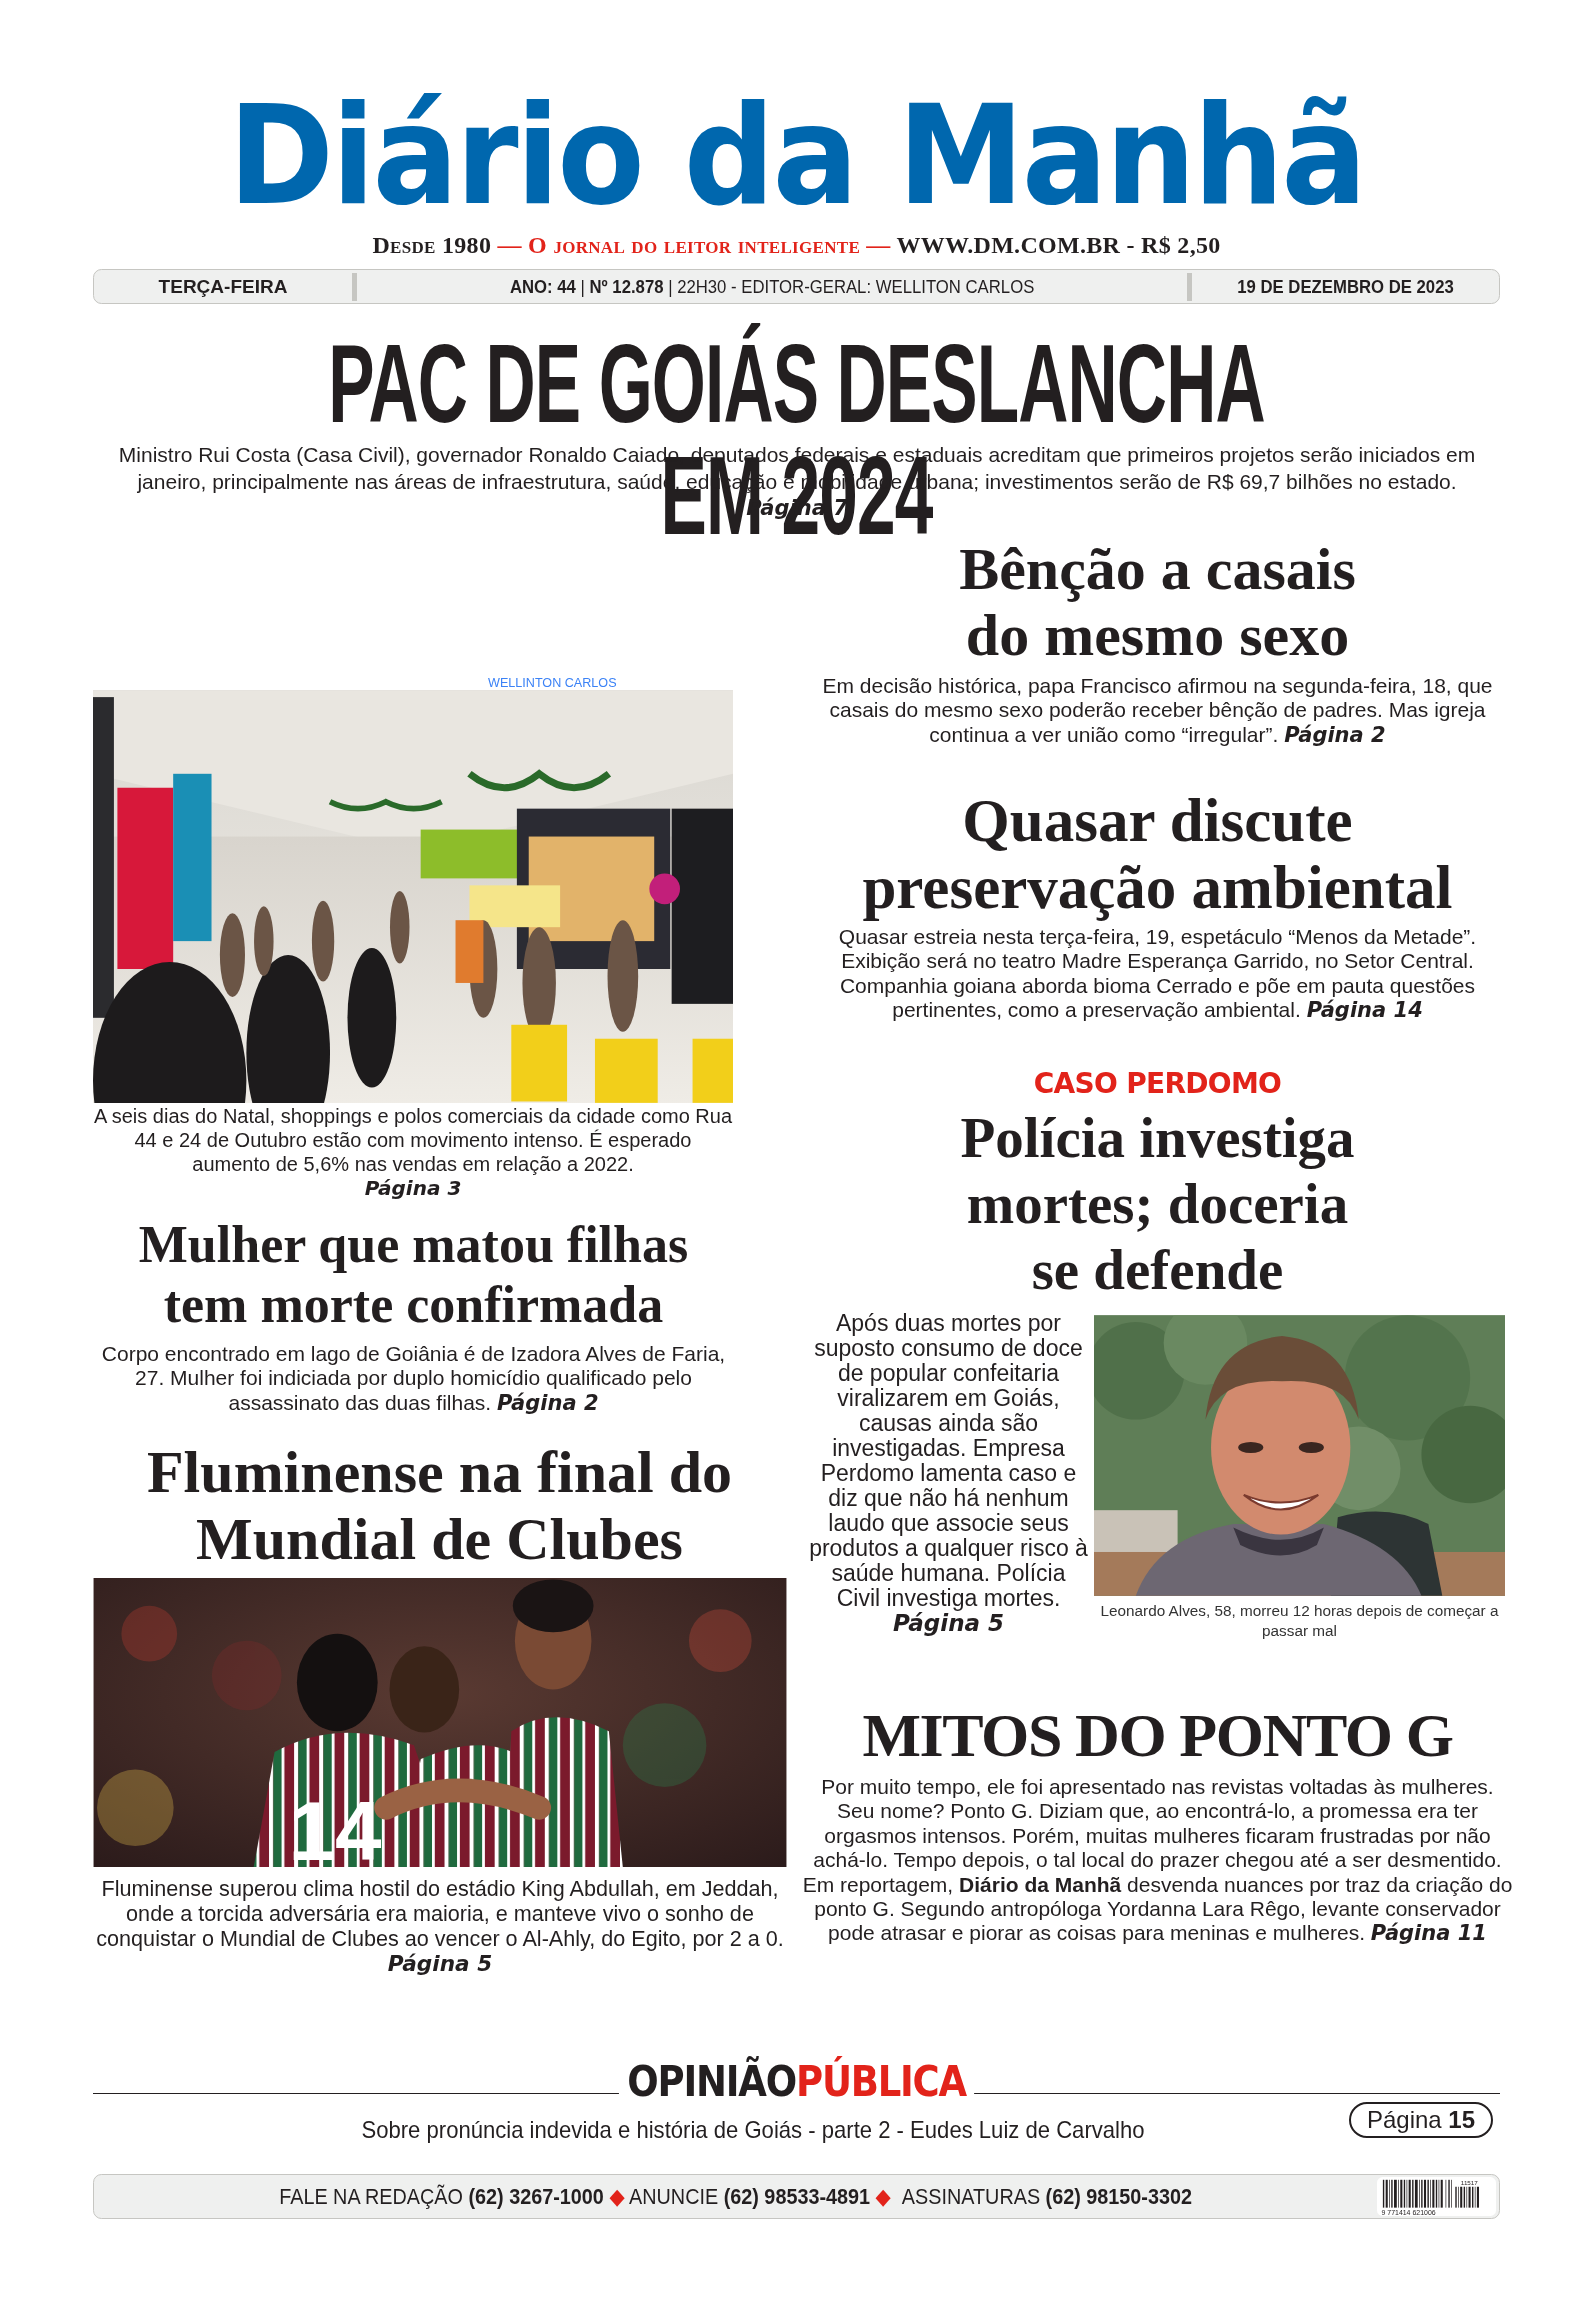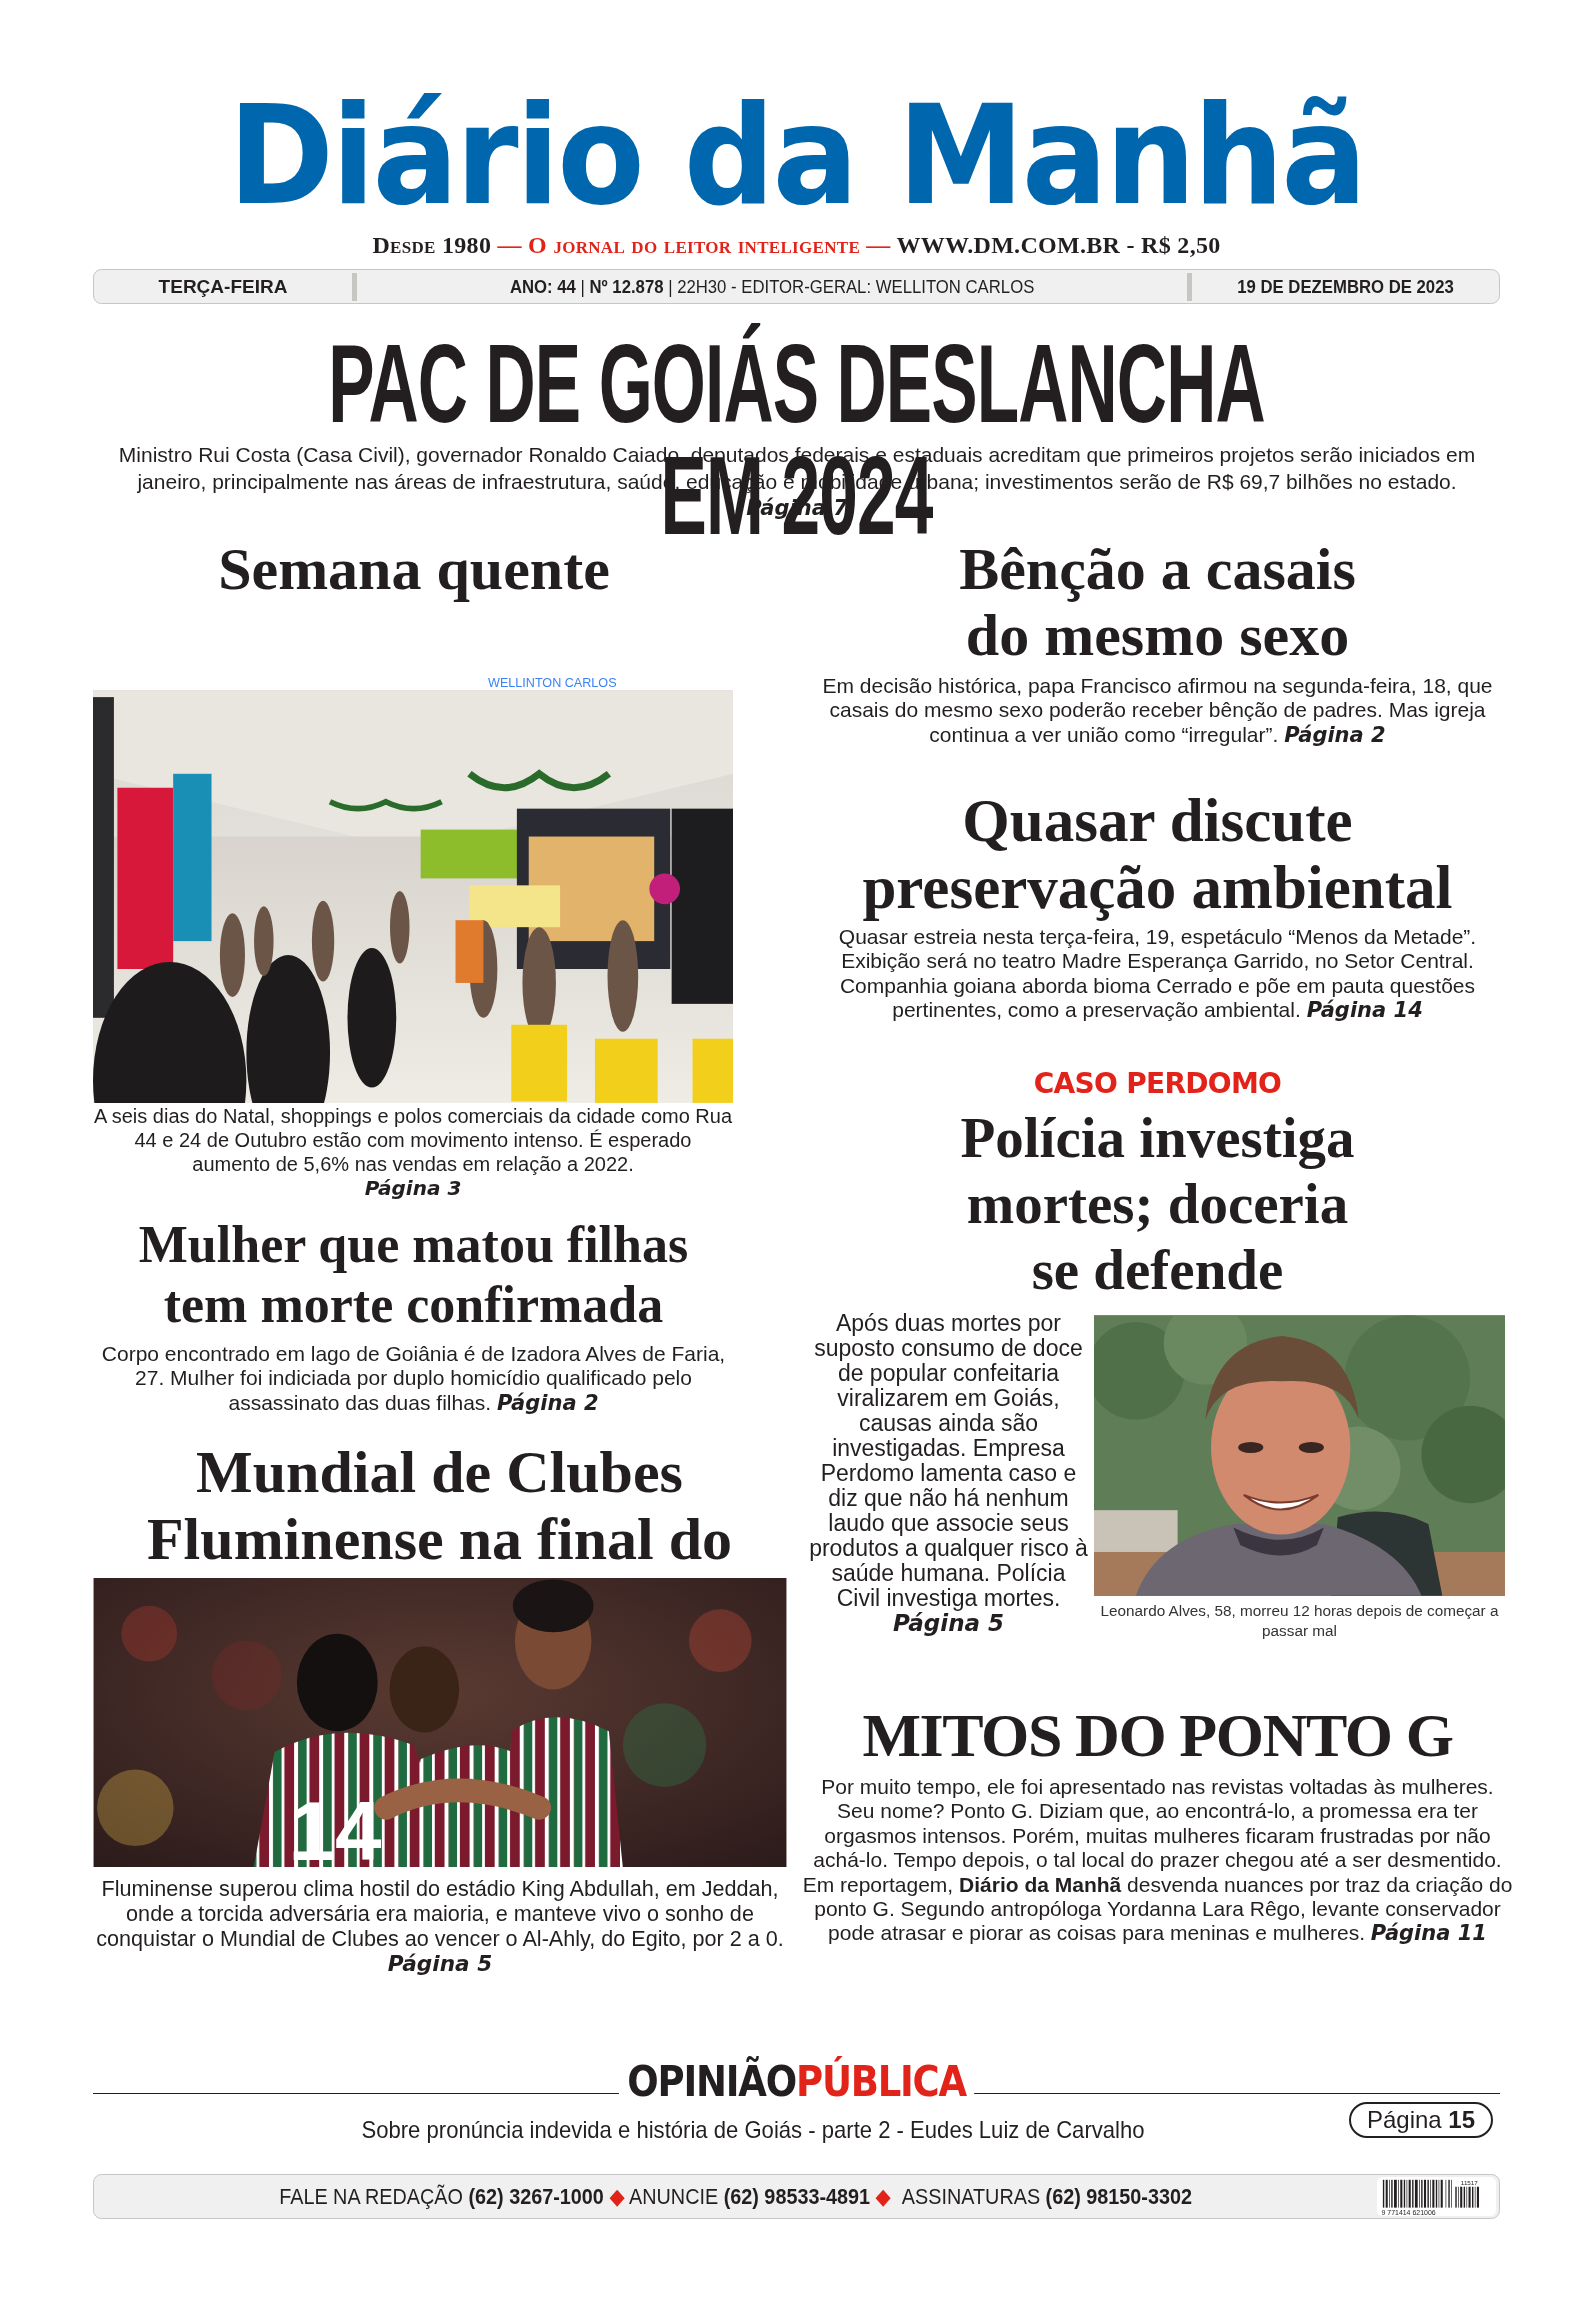--- a/index.html
+++ b/index.html
@@ -88,21 +88,20 @@
   <div class="date">19 DE DEZEMBRO DE 2023</div>
 </div>
 
 <div class="abs lead-head">PAC DE GOIÁS DESLANCHA EM 2024</div>
 <div class="abs lead-body">
   <span>Ministro Rui Costa (Casa Civil), governador Ronaldo Caiado, deputados federais e estaduais acreditam que primeiros projetos serão iniciados em janeiro, principalmente nas áreas de infraestrutura, saúde, educação e mobilidade urbana; investimentos serão de R$ 69,7 bilhões no estado.</span><br>
   <span class="pg">Página 7</span>
 </div>
 
 <div class="abs hl" style="left:93px;width:642px;top:536px;font-size:60px;line-height:66px;">
-  <div>Semana quente</div>
 </div>
 <div class="abs credit" style="left:488px;width:244px;top:676px;">WELLINTON CARLOS</div>
 <div class="abs photo" style="left:93px;top:690px;width:640px;height:413px;" title="Shopping mall corridor crowded with Christmas shoppers">
   <svg width="640" height="413" viewBox="0 0 918 592">
     <defs>
       <linearGradient id="ceil" x1="0" y1="0" x2="0" y2="1">
         <stop offset="0" stop-color="#d9d6d0"></stop>
           <stop offset="1" stop-color="#f2f0ea"></stop>
       </linearGradient>
       <linearGradient id="floor" x1="0" y1="0" x2="0" y2="1">
@@ -154,22 +153,22 @@
 <div class="abs hl" style="left:84px;width:659px;top:1215px;font-size:52px;line-height:60px;">
   <div>Mulher que matou filhas</div>
   <div>tem morte confirmada</div>
 </div>
 <div class="abs body" style="left:98px;width:631px;top:1342px;font-size:21px;line-height:24.4px;">
   <span>Corpo encontrado em lago de Goiânia é de Izadora Alves de Faria, 27. Mulher foi indiciada por duplo homicídio qualificado pelo assassinato das duas filhas.</span>
   <span class="pg">Página 2</span>
 </div>
 
 <div class="abs hl" style="left:84px;width:711px;top:1439px;font-size:60px;line-height:67px;">
+  <div>Fluminense na final do</div>
   <div>Mundial de Clubes</div>
-  <div>Fluminense na final do</div>
 </div>
 <div class="abs photo" style="left:93px;top:1578px;width:694px;height:289px;" title="Fluminense players celebrating a goal">
   <svg width="694" height="289" viewBox="0 0 995 415">
     <defs>
       <radialGradient id="crowd" cx="0.5" cy="0.4" r="0.8">
         <stop offset="0" stop-color="#5a3a32"></stop>
           <stop offset="1" stop-color="#2a1a1a"></stop>
       </radialGradient>
       <pattern id="stripes" width="36" height="10" patternUnits="userSpaceOnUse">
         <rect width="36" height="10" fill="#7b1a2c"></rect>

